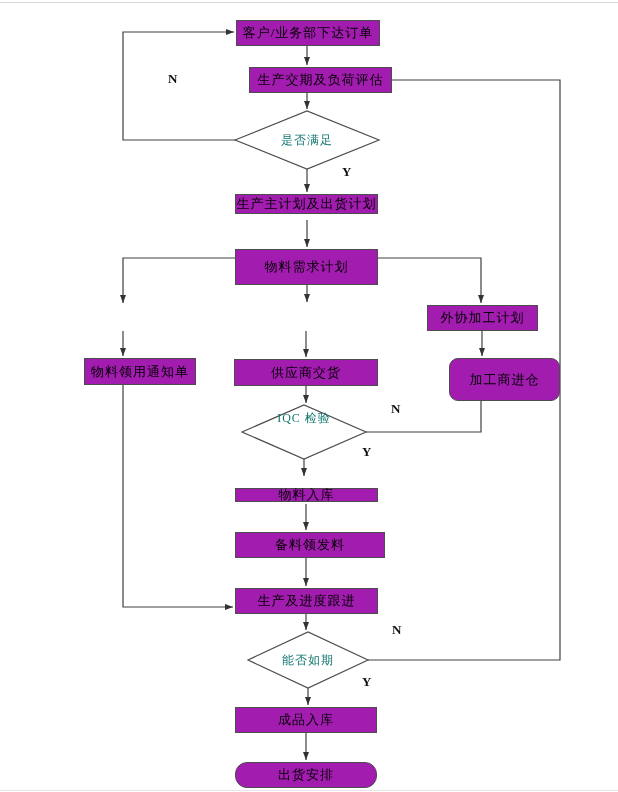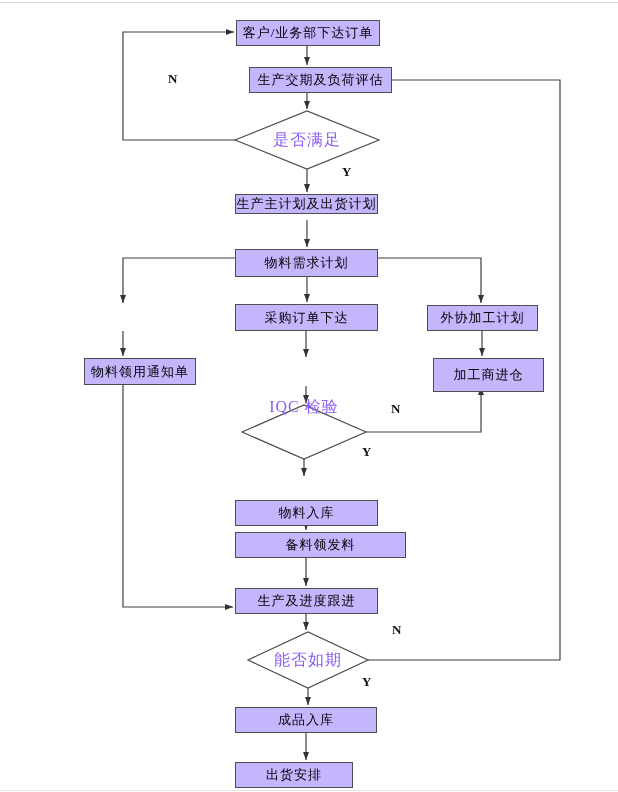--- a/index.html
+++ b/index.html
@@ -10,54 +10,54 @@
     overflow:hidden;
     font-family:"Liberation Serif","DejaVu Serif",serif;
   }
   #flow-svg{position:absolute;left:0;top:0;width:618px;height:792px;}
   .hairline-top{position:absolute;left:0;top:2px;width:618px;height:1px;background:#d9d9d9;}
   .hairline-bottom{position:absolute;left:0;top:790px;width:618px;height:1px;background:#e6e6e6;}
   .node{
     position:absolute;
     box-sizing:border-box;
     border:1px solid #4d4d4d;
-    background:#c4b5fd;
+    background:#a21caf;
     display:flex;align-items:center;justify-content:center;
     font-size:13px;color:#000;letter-spacing:1px;
     white-space:nowrap;
   }
   .diamond-label{
     position:absolute;
     display:flex;align-items:center;justify-content:center;
-    font-size:16px;color:#8b5cf6;letter-spacing:1px;
+    font-size:12px;color:#0f766e;letter-spacing:1px;
     white-space:nowrap;
   }
   .edge-label{
     position:absolute;
     font-size:13px;font-weight:600;color:#111;
     font-family:"Liberation Serif","DejaVu Serif",serif;
   }
   
   .pos-customer{left:236px;top:20px;width:144px;height:26px;}
   .pos-capacity{left:249px;top:67px;width:143px;height:26px;justify-content:center;}
   .pos-master{left:235px;top:194px;width:143px;height:20px;}
-  .pos-mrp{left:235px;top:249px;width:143px;height:28px;}
+  .pos-mrp{left:235px;top:249px;width:143px;height:36px;}
   .pos-weekly{left:68px;top:305px;width:112px;height:26px;}
   .pos-purchase{left:235px;top:304px;width:143px;height:27px;}
   .pos-outsource{left:427px;top:305px;width:111px;height:26px;}
   .pos-notice{left:68px;top:358px;width:112px;height:27px;margin-left:16px;}
   .pos-supplier{left:234px;top:359px;width:144px;height:27px;}
-  .pos-processor{left:433px;top:358px;width:111px;height:34px;}
-  .pos-material-in{left:235px;top:500px;width:143px;height:26px;}
-  .pos-prep{left:235px;top:532px;width:171px;height:26px;}
+  .pos-processor{left:449px;top:358px;width:111px;height:43px;border-radius:9px;}
+  .pos-material-in{left:235px;top:488px;width:143px;height:14px;}
+  .pos-prep{left:235px;top:532px;width:150px;height:26px;}
   .pos-follow{left:235px;top:588px;width:143px;height:26px;}
   .pos-finished{left:235px;top:707px;width:142px;height:26px;}
-  .pos-shipping{left:235px;top:762px;width:118px;height:26px;}
+  .pos-shipping{left:235px;top:762px;width:142px;height:26px;border-radius:12px;}
   .pos-d-satisfied{left:247px;top:127px;width:120px;height:26px;}
-  .pos-d-iqc{left:254px;top:394px;width:100px;height:26px;}
+  .pos-d-iqc{left:254px;top:405px;width:100px;height:26px;}
   .pos-d-schedule{left:258px;top:647px;width:100px;height:26px;}
   .pos-lbl-n1{left:168px;top:71px;}
   .pos-lbl-y1{left:342px;top:164px;}
   .pos-lbl-n2{left:391px;top:401px;}
   .pos-lbl-y2{left:362px;top:444px;}
   .pos-lbl-n3{left:392px;top:622px;}
   .pos-lbl-y3{left:362px;top:674px;}
 </style>
 </head>
 <body>
@@ -107,28 +107,28 @@
   </div>
   <div class="node pos-capacity">
     <span>生产交期及负荷评估</span>
   </div>
   <div class="node pos-master">
     <span>生产主计划及出货计划</span>
   </div>
   <div class="node pos-mrp">
     <span>物料需求计划</span>
   </div>
-  <div class="node pos-purchase">
-    <span>采购订单下达</span>
-  </div>
   <div class="node pos-outsource">
     <span>外协加工计划</span>
   </div>
   <div class="node pos-notice">
     <span>物料领用通知单</span>
+  </div>
+  <div class="node pos-supplier">
+    <span>供应商交货</span>
   </div>
   <div class="node pos-processor">
     <span>加工商进仓</span>
   </div>
   <div class="node pos-material-in">
     <span>物料入库</span>
   </div>
   <div class="node pos-prep">
     <span>备料领发料</span>
   </div>

